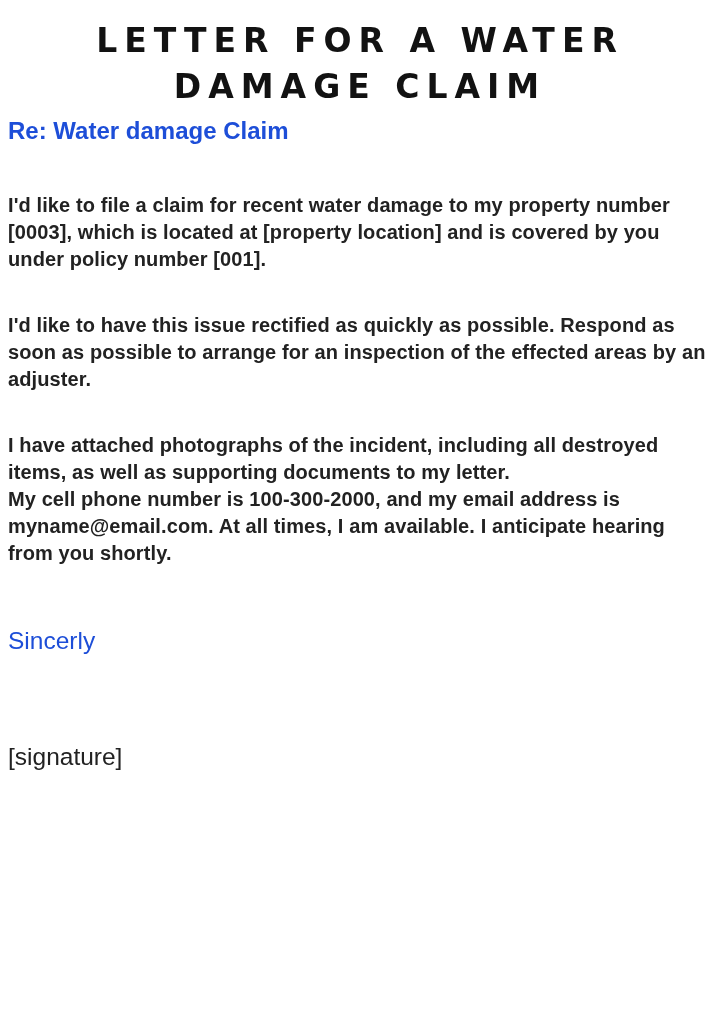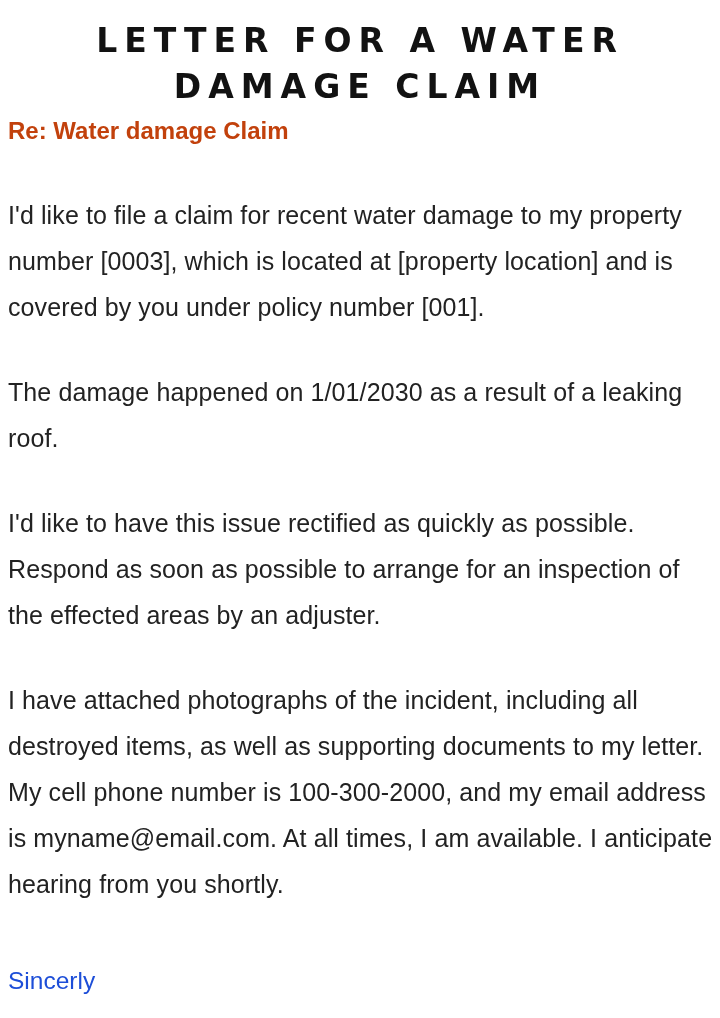--- a/index.html
+++ b/index.html
@@ -25,33 +25,34 @@
     line-height: 46px;
     letter-spacing: 7px;
     text-align: center;
     color: #121212;
     margin: 0 10px 6px 10px;
   }
   .subject-line {
     font-weight: bold;
     font-size: 24px;
     line-height: 30px;
-    color: #c2410c;
+    color: #1d4ed8;
     margin: 0 0 0 2px;
   }
   .body-copy {
     margin-top: 46px;
   }
   .para {
-    font-size: 25px;
-    line-height: 46px;
+    font-size: 20px;
+    line-height: 27px;
     letter-spacing: 0.1px;
     color: #222222;
     margin: 0 0 39px 2px;
     max-width: 708px;
+    font-weight: bold;
   }
   .para.no-gap {
     margin-bottom: 0;
   }
   .closing {
     font-size: 24.5px;
     line-height: 38.5px;
     color: #1d4ed8;
     margin: 55px 0 0 2px;
   }
@@ -71,21 +72,20 @@
 <div class="page">
 
   <h1 class="doc-title">LETTER FOR A WATER DAMAGE CLAIM</h1>
 
   <p class="subject-line">Re: Water damage Claim</p>
 
   <div class="body-copy">
 
     <p class="para">I'd like to file a claim for recent water damage to my property number [0003], which is located at [property location] and is covered by you under policy number [001].</p>
 
-    <p class="para">The damage happened on 1/01/2030 as a result of a leaking roof.</p>
 
     <p class="para">I'd like to have this issue rectified as quickly as possible. Respond as soon as possible to arrange for an inspection of the effected areas by an adjuster.</p>
 
     <p class="para no-gap">I have attached photographs of the incident, including all destroyed items, as well as supporting documents to my letter.</p>
 
     <p class="para">My cell phone number is 100-300-2000, and my email address is myname@email.com. At all times, I am available. I anticipate hearing from you shortly.</p>
 
     <p class="closing">Sincerly</p>
 
     <div class="signature-block">

